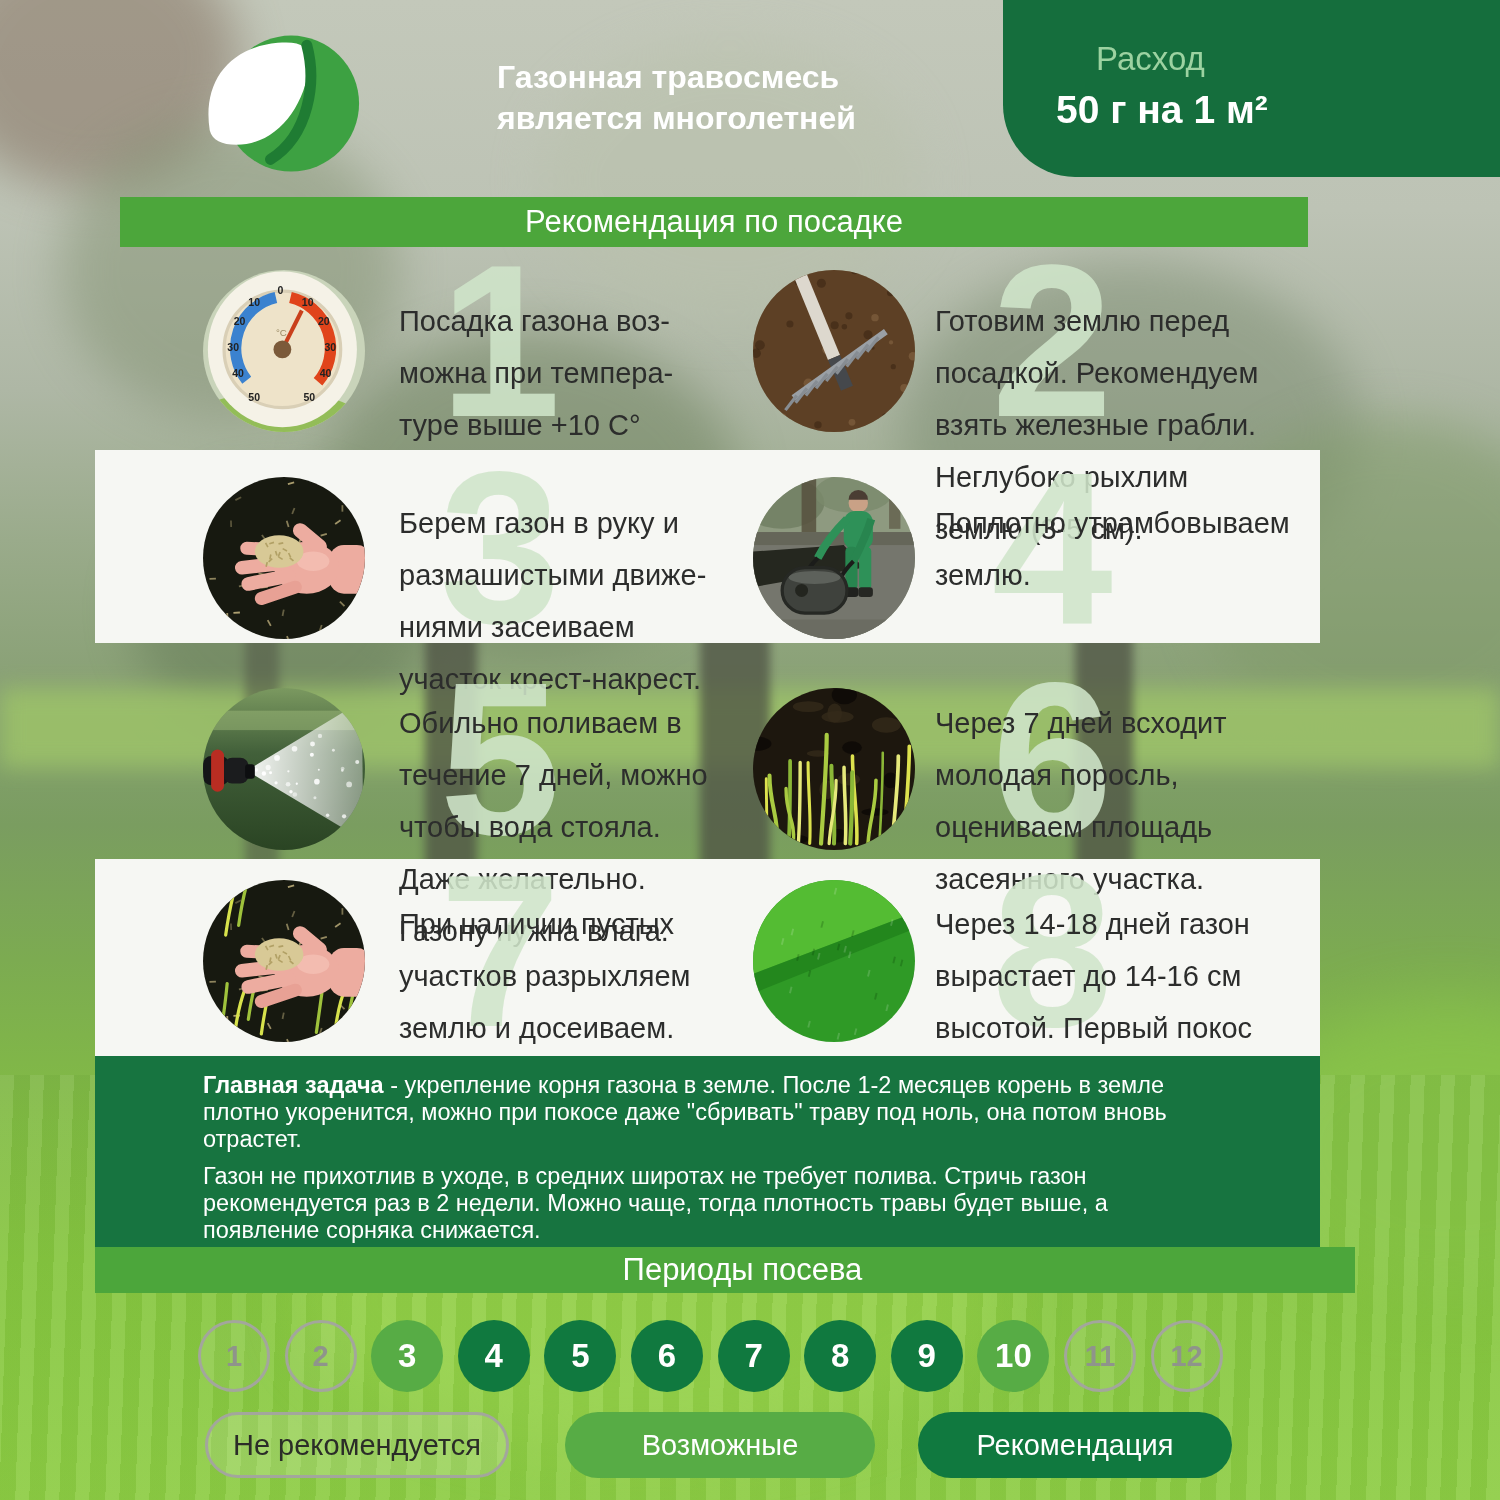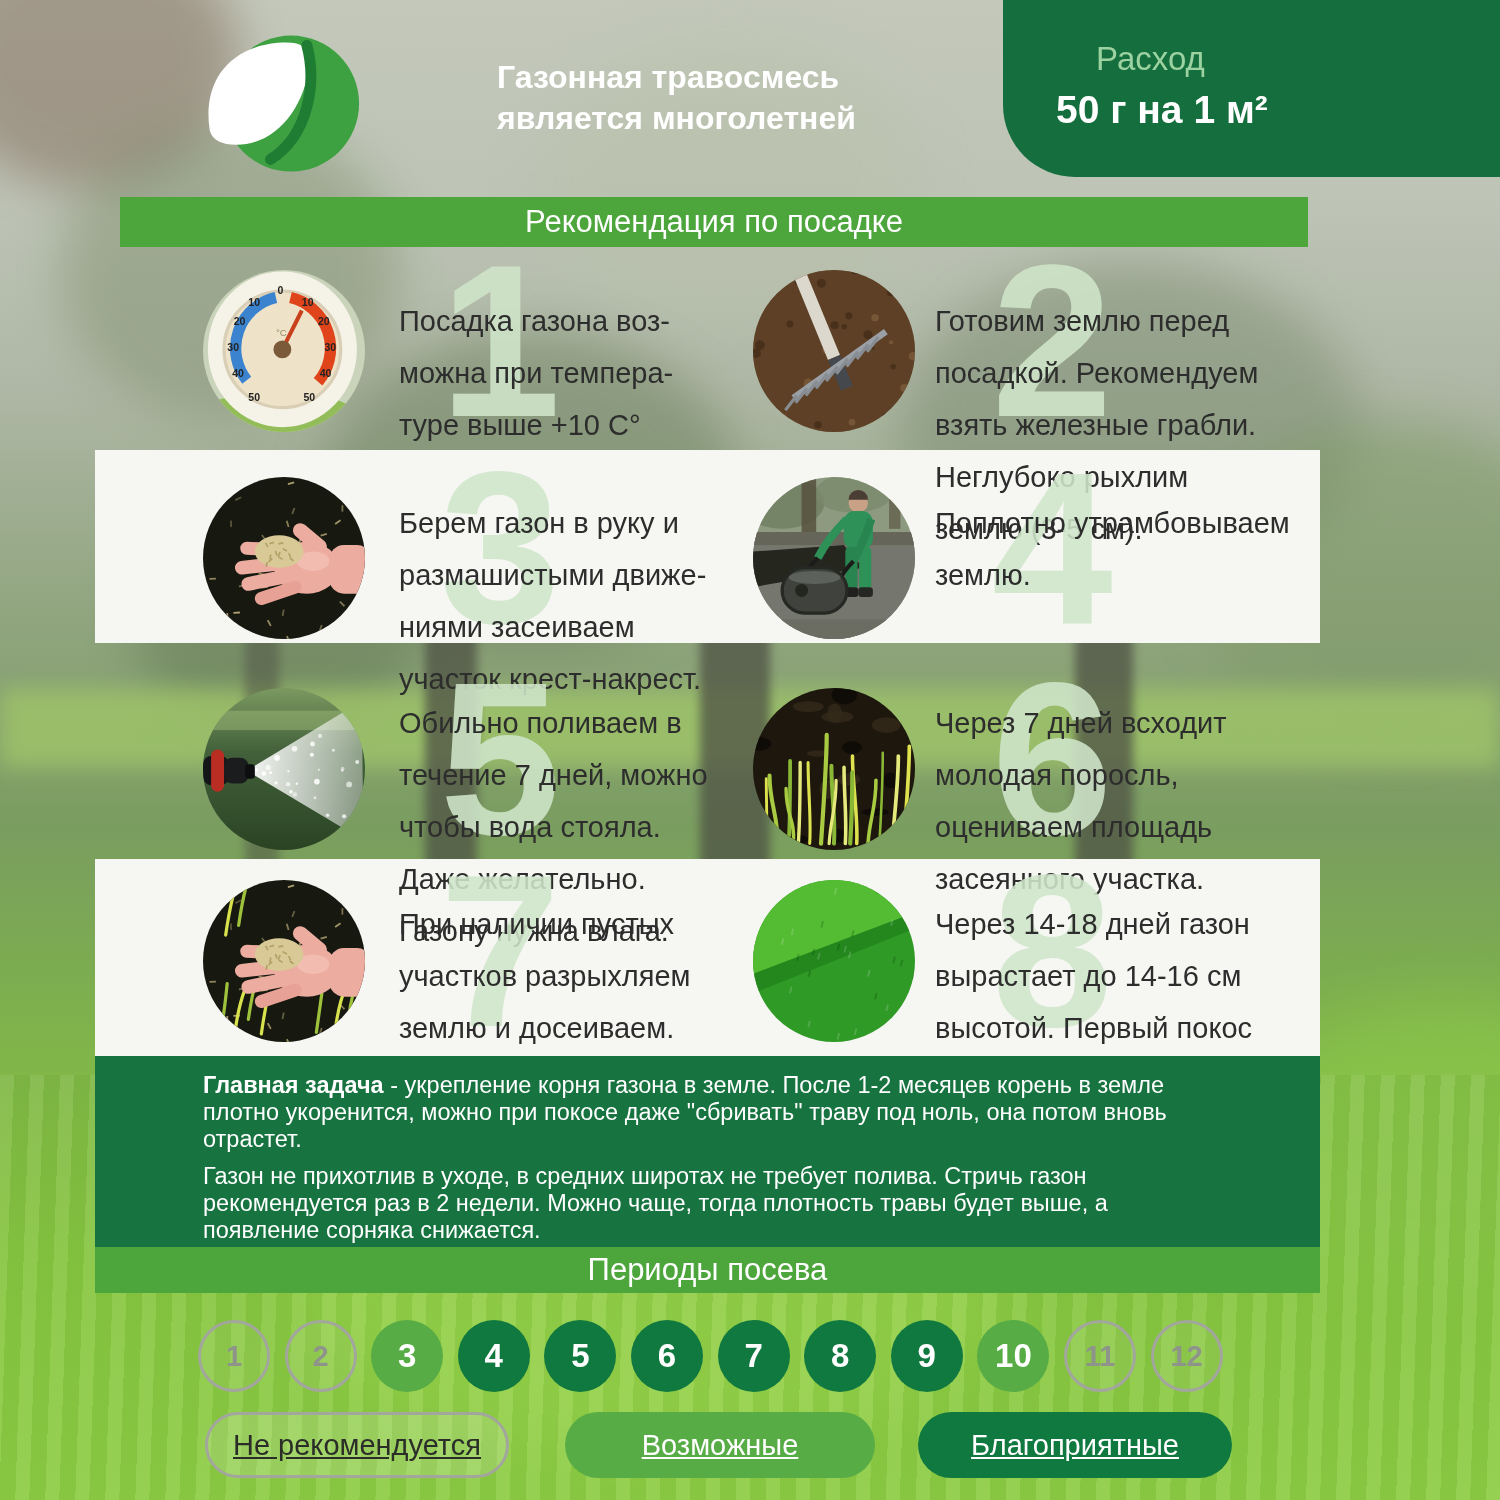--- a/index.html
+++ b/index.html
@@ -44,31 +44,31 @@
     white-space:pre-line;}
   .watermark{position:absolute;transform:translateX(-50%);font-size:218px;font-weight:bold;
     line-height:1;color:rgba(207,229,201,.88);}
 
   
   .care{position:absolute;left:95px;top:1056px;width:1225px;height:191px;background:#177440;
     box-sizing:border-box;padding:16px 70px 0 108px;color:#fff;font-size:23.5px;line-height:27px;}
   .care p{margin:0 0 10px 0;white-space:pre-line;}
   .care .lead{font-weight:bold;}
   .periods-bar{position:absolute;left:95px;top:1247px;width:1225px;height:46px;background:#4ca63b;
-    color:#fff;font-size:31px;text-align:center;line-height:46px;}
+    color:#fff;font-size:31px;text-align:center;line-height:46px;padding-left:35px;}
 
   
   .month{position:absolute;top:1320px;width:72px;height:72px;border-radius:50%;box-sizing:border-box;
     text-align:center;line-height:72px;font-weight:bold;}
   .month.favorable{background:#10793f;color:#fff;font-size:33px;}
   .month.possible{background:#57ac45;color:#fff;font-size:33px;}
   .month.not_recommended{border:3px solid #a3a69c;color:#8f948b;font-size:29px;line-height:66px;
     background:rgba(255,255,255,.06);}
   .pill{position:absolute;top:1412px;height:66px;border-radius:34px;box-sizing:border-box;
-    text-align:center;font-size:29px;line-height:66px;text-decoration:underline;}
+    text-align:center;font-size:29px;line-height:66px;}
   .pill.not_recommended{border:3px solid #a3a69c;color:#2b2d28;background:rgba(255,255,255,.15);line-height:60px;}
   .pill.possible{background:#57ac45;color:#fff;}
   .pill.favorable{background:#10793f;color:#fff;}
 </style>
 </head>
 <body>
 
 <div class="page">
 
   <div class="bg">
@@ -532,16 +532,16 @@
       <div class="month favorable" style="left:717.6px">7</div>
       <div class="month favorable" style="left:804.2px">8</div>
       <div class="month favorable" style="left:890.8px">9</div>
       <div class="month possible" style="left:977.4px">10</div>
       <div class="month not_recommended" style="left:1064.0px">11</div>
       <div class="month not_recommended" style="left:1150.6px">12</div>
     </div>
   <div>
       <div class="pill not_recommended" style="left:205px;width:304px">Не рекомендуется</div>
       <div class="pill possible" style="left:565px;width:310px">Возможные</div>
-      <div class="pill favorable" style="left:918px;width:314px">Благоприятные</div>
+      <div class="pill favorable" style="left:918px;width:314px">Рекомендация</div>
     </div>
 
 </div>
 
 </body></html>

